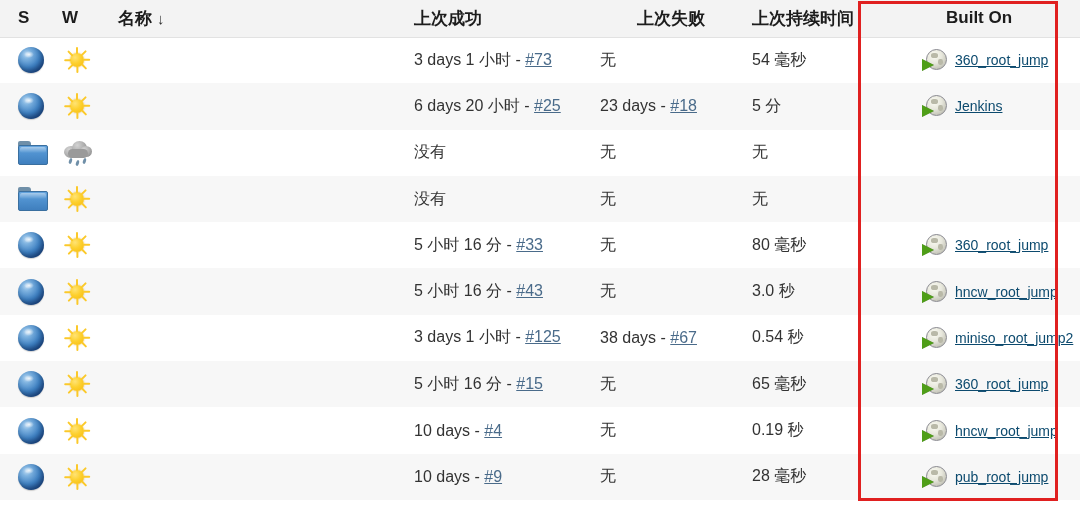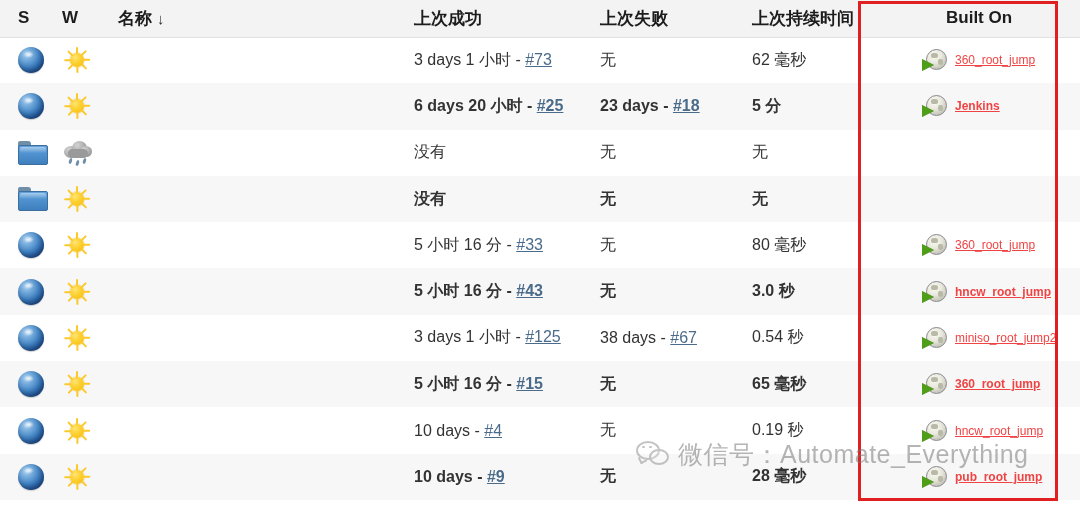--- a/index.html
+++ b/index.html
@@ -33,36 +33,36 @@
     color: #1c1c1c;
     padding: 0 0 0 14px;
     vertical-align: middle;
     border-bottom: 1px solid #e2e2e2;
     white-space: nowrap;
   }
   th.col-s    { width: 52px;  padding-left: 18px; }
   th.col-w    { width: 52px;  padding-left: 10px; }
   th.col-name { width: 296px; padding-left: 14px; }
   th.col-ls   { width: 190px; padding-left: 14px; }
-  th.col-lf   { width: 152px; padding-left: 10px; }
+  th.col-lf   { width: 152px; padding-left: 10px; text-align: center; }
   th.col-ld   { width: 162px; padding-left: 10px; }
   th.col-bo   { width: 176px; padding-left: 42px; }
 
   .sort-arrow {
     font-size: 15px;
     font-weight: normal;
     margin-left: 5px;
     color: #333;
     display: inline-block;
   }
 
   
   tbody tr { height: 46.3px; }
   tbody tr.odd  { background: #ffffff; margin-left: 44px; }
-  tbody tr.even { background: #f7f7f7; font-weight: bold; }
+  tbody tr.even { background: #f7f7f7; }
 
   tbody td {
     font-size: 16px;
     color: #333333;
     vertical-align: middle;
     padding: 0;
     white-space: nowrap;
   }
   td.c-s  { padding-left: 18px; }
   td.c-w  { padding-left: 10px; }
@@ -70,23 +70,23 @@
   td.c-ls { padding-left: 14px; }
   td.c-lf { padding-left: 10px; }
   td.c-ld { padding-left: 10px; }
   td.c-bo { padding-left: 18px; }
 
   a.build-link {
     color: #4a6b8a;
     text-decoration: underline;
   }
   a.node-link {
-    color: #ef4444;
+    color: #0c4a6e;
     text-decoration: underline;
-    font-size: 12px;
+    font-size: 14px;
     vertical-align: middle;
   }
 
   
   .ico {
     display: inline-block;
     vertical-align: middle;
   }
 
   .ico-ball {
@@ -281,21 +281,21 @@
         <th class="col-bo"><span>Built On</span></th>
       </tr>
     </thead>
     <tbody id="tbody">
         <tr class="odd">
           <td class="c-s"><span class="ico ico-ball"></span></td>
           <td class="c-w"><span class="ico ico-sun"><span class="core"></span><span class="ray" style="transform: rotate(0deg);"></span><span class="ray" style="transform: rotate(45deg);"></span><span class="ray" style="transform: rotate(90deg);"></span><span class="ray" style="transform: rotate(135deg);"></span><span class="ray" style="transform: rotate(180deg);"></span><span class="ray" style="transform: rotate(225deg);"></span><span class="ray" style="transform: rotate(270deg);"></span><span class="ray" style="transform: rotate(315deg);"></span></span></td>
           <td class="c-nm"></td>
           <td class="c-ls"><span>3 days 1 小时 - </span><a class="build-link" href="#">#73</a></td>
           <td class="c-lf"><span>无</span></td>
-          <td class="c-ld">62 毫秒</td>
+          <td class="c-ld">54 毫秒</td>
           <td class="c-bo"><span class="ico ico-node"><span class="disc"></span><span class="spot sp1"></span><span class="spot sp2"></span><span class="arrow"></span></span><a class="node-link" href="#">360_root_jump</a></td>
         </tr>
         <tr class="even">
           <td class="c-s"><span class="ico ico-ball"></span></td>
           <td class="c-w"><span class="ico ico-sun"><span class="core"></span><span class="ray" style="transform: rotate(0deg);"></span><span class="ray" style="transform: rotate(45deg);"></span><span class="ray" style="transform: rotate(90deg);"></span><span class="ray" style="transform: rotate(135deg);"></span><span class="ray" style="transform: rotate(180deg);"></span><span class="ray" style="transform: rotate(225deg);"></span><span class="ray" style="transform: rotate(270deg);"></span><span class="ray" style="transform: rotate(315deg);"></span></span></td>
           <td class="c-nm"></td>
           <td class="c-ls"><span>6 days 20 小时 - </span><a class="build-link" href="#">#25</a></td>
           <td class="c-lf"><span>23 days - </span><a class="build-link" href="#">#18</a></td>
           <td class="c-ld">5 分</td>
           <td class="c-bo"><span class="ico ico-node"><span class="disc"></span><span class="spot sp1"></span><span class="spot sp2"></span><span class="arrow"></span></span><a class="node-link" href="#">Jenkins</a></td>
@@ -370,24 +370,14 @@
           <td class="c-ls"><span>10 days - </span><a class="build-link" href="#">#9</a></td>
           <td class="c-lf"><span>无</span></td>
           <td class="c-ld">28 毫秒</td>
           <td class="c-bo"><span class="ico ico-node"><span class="disc"></span><span class="spot sp1"></span><span class="spot sp2"></span><span class="arrow"></span></span><a class="node-link" href="#">pub_root_jump</a></td>
         </tr>
       </tbody>
   </table>
 
   <div class="redbox"></div>
 
-  <div class="watermark">
-    <span class="wechat-logo">
-      <span class="b1"></span>
-        <span class="b1tail"></span>
-      <span class="eye e1"></span>
-        <span class="eye e2"></span>
-      <span class="b2"></span>
-    </span>
-    <span class="wm-text">微信号：Automate_Everything</span>
-  </div>
 
 </div>
 
 </body></html>

